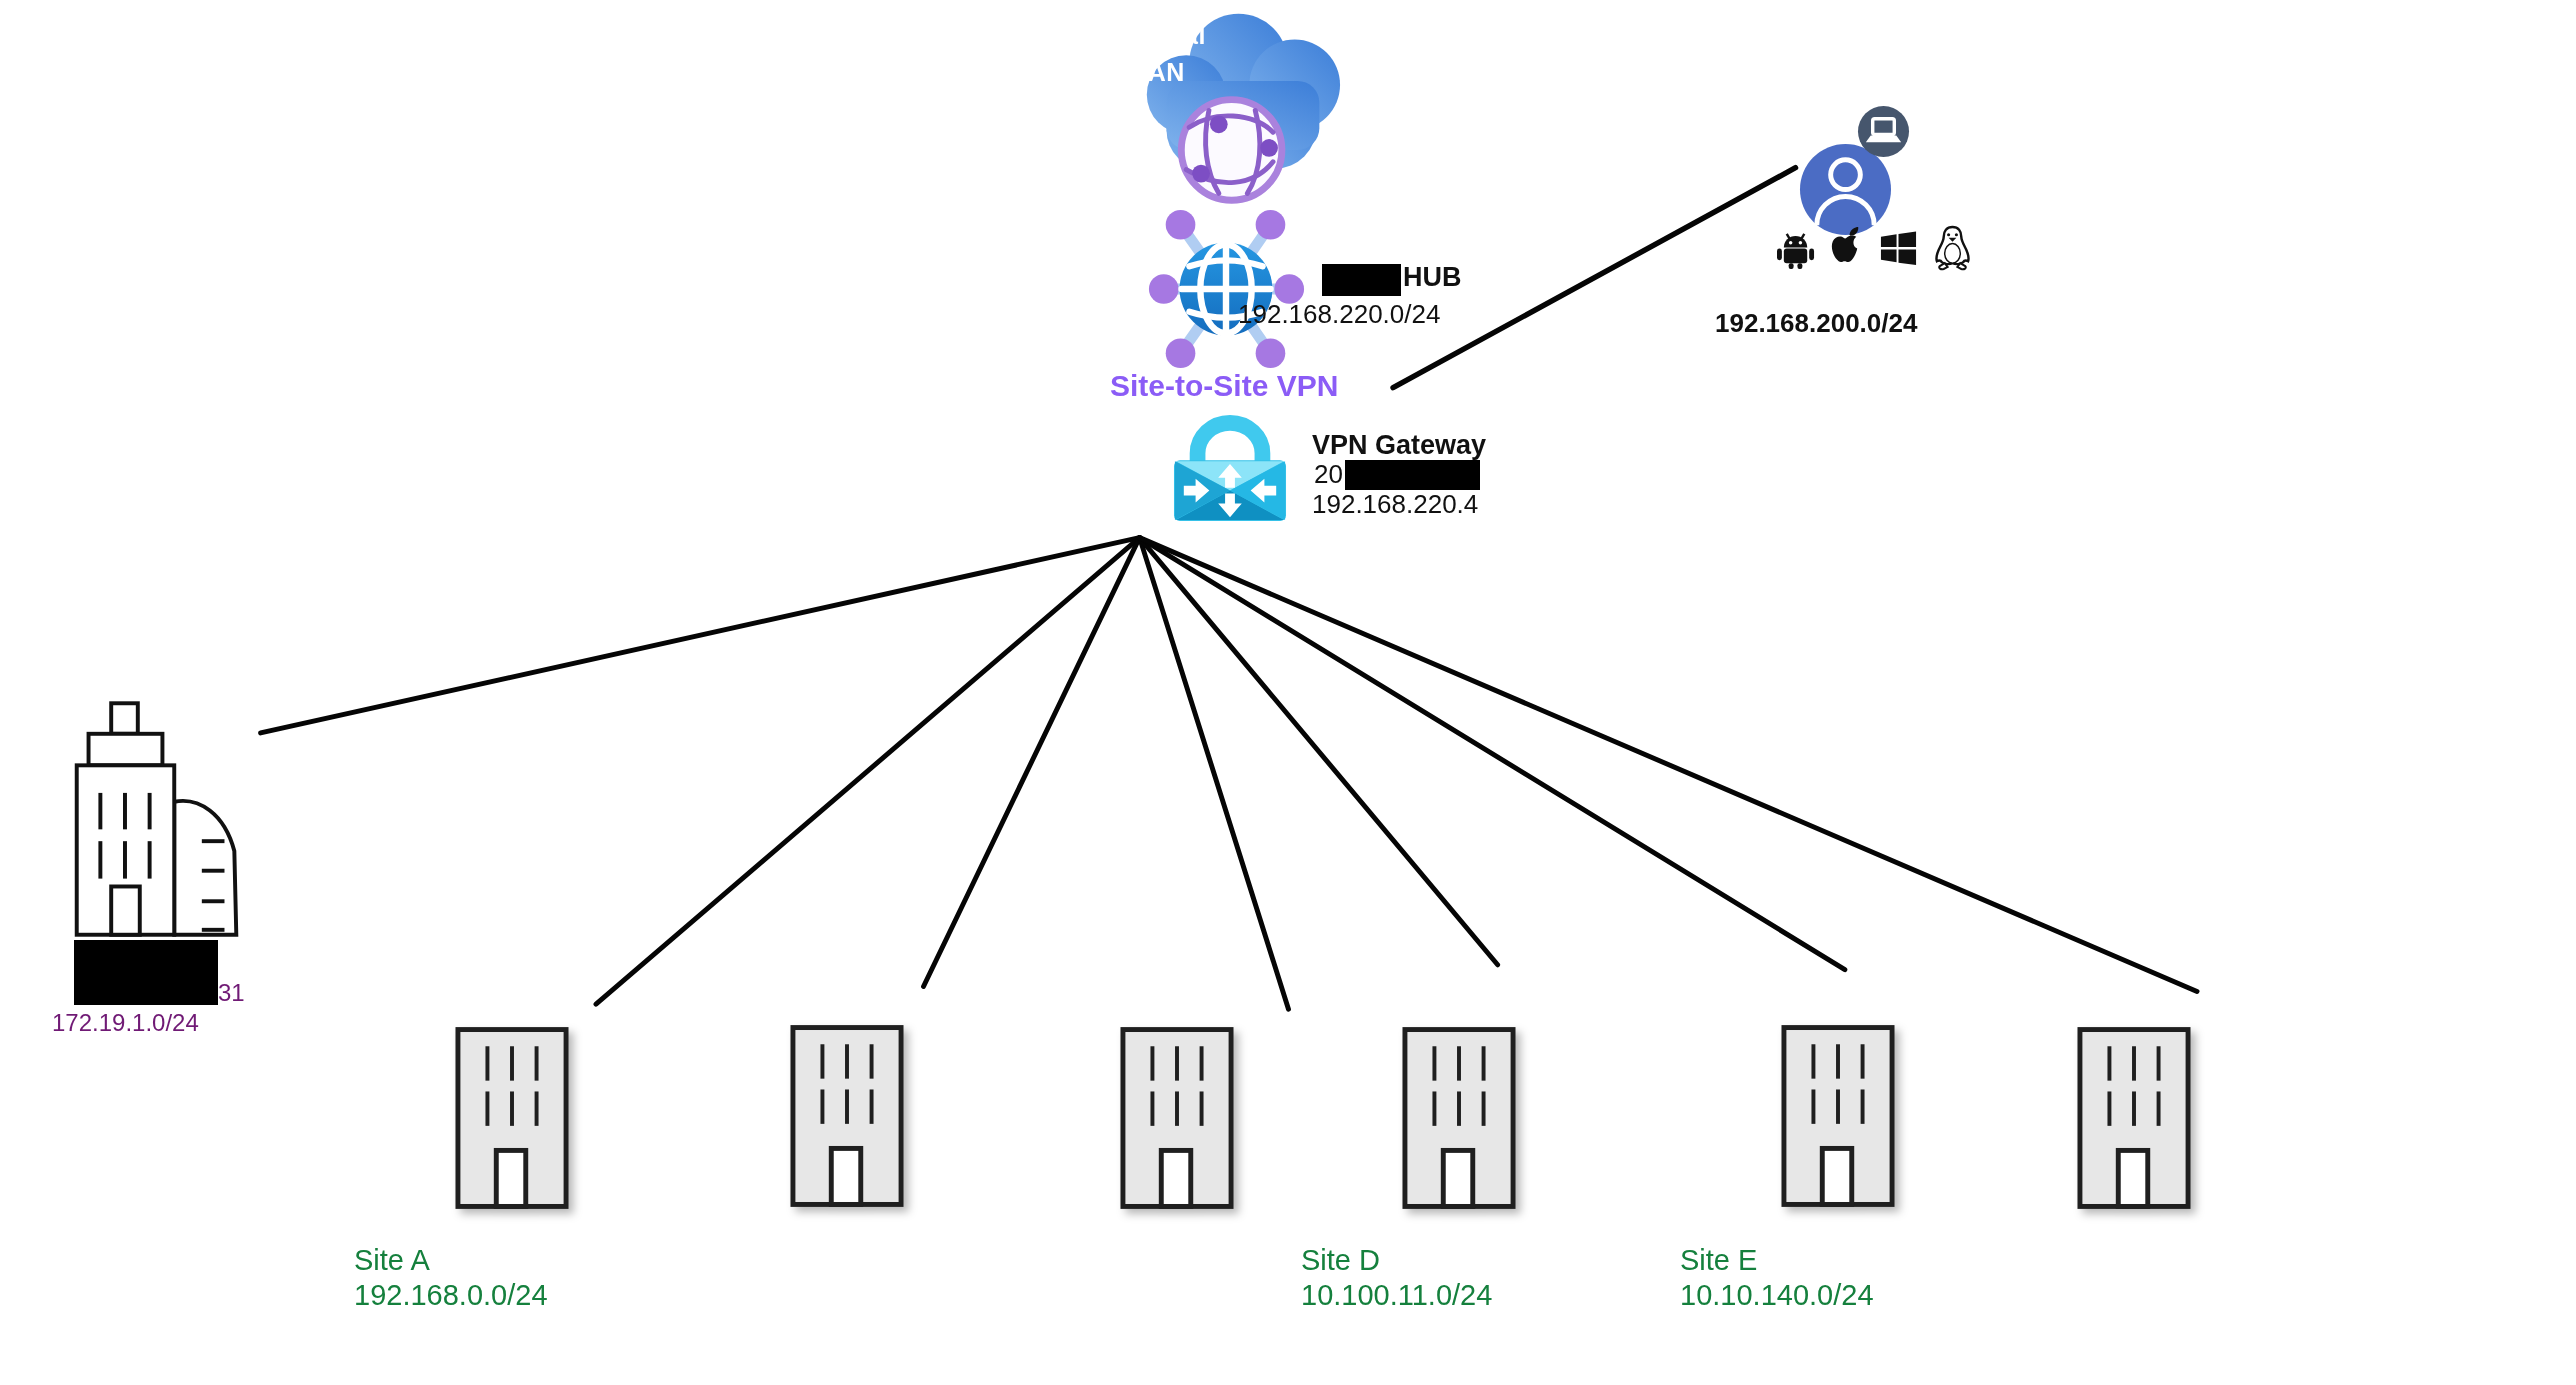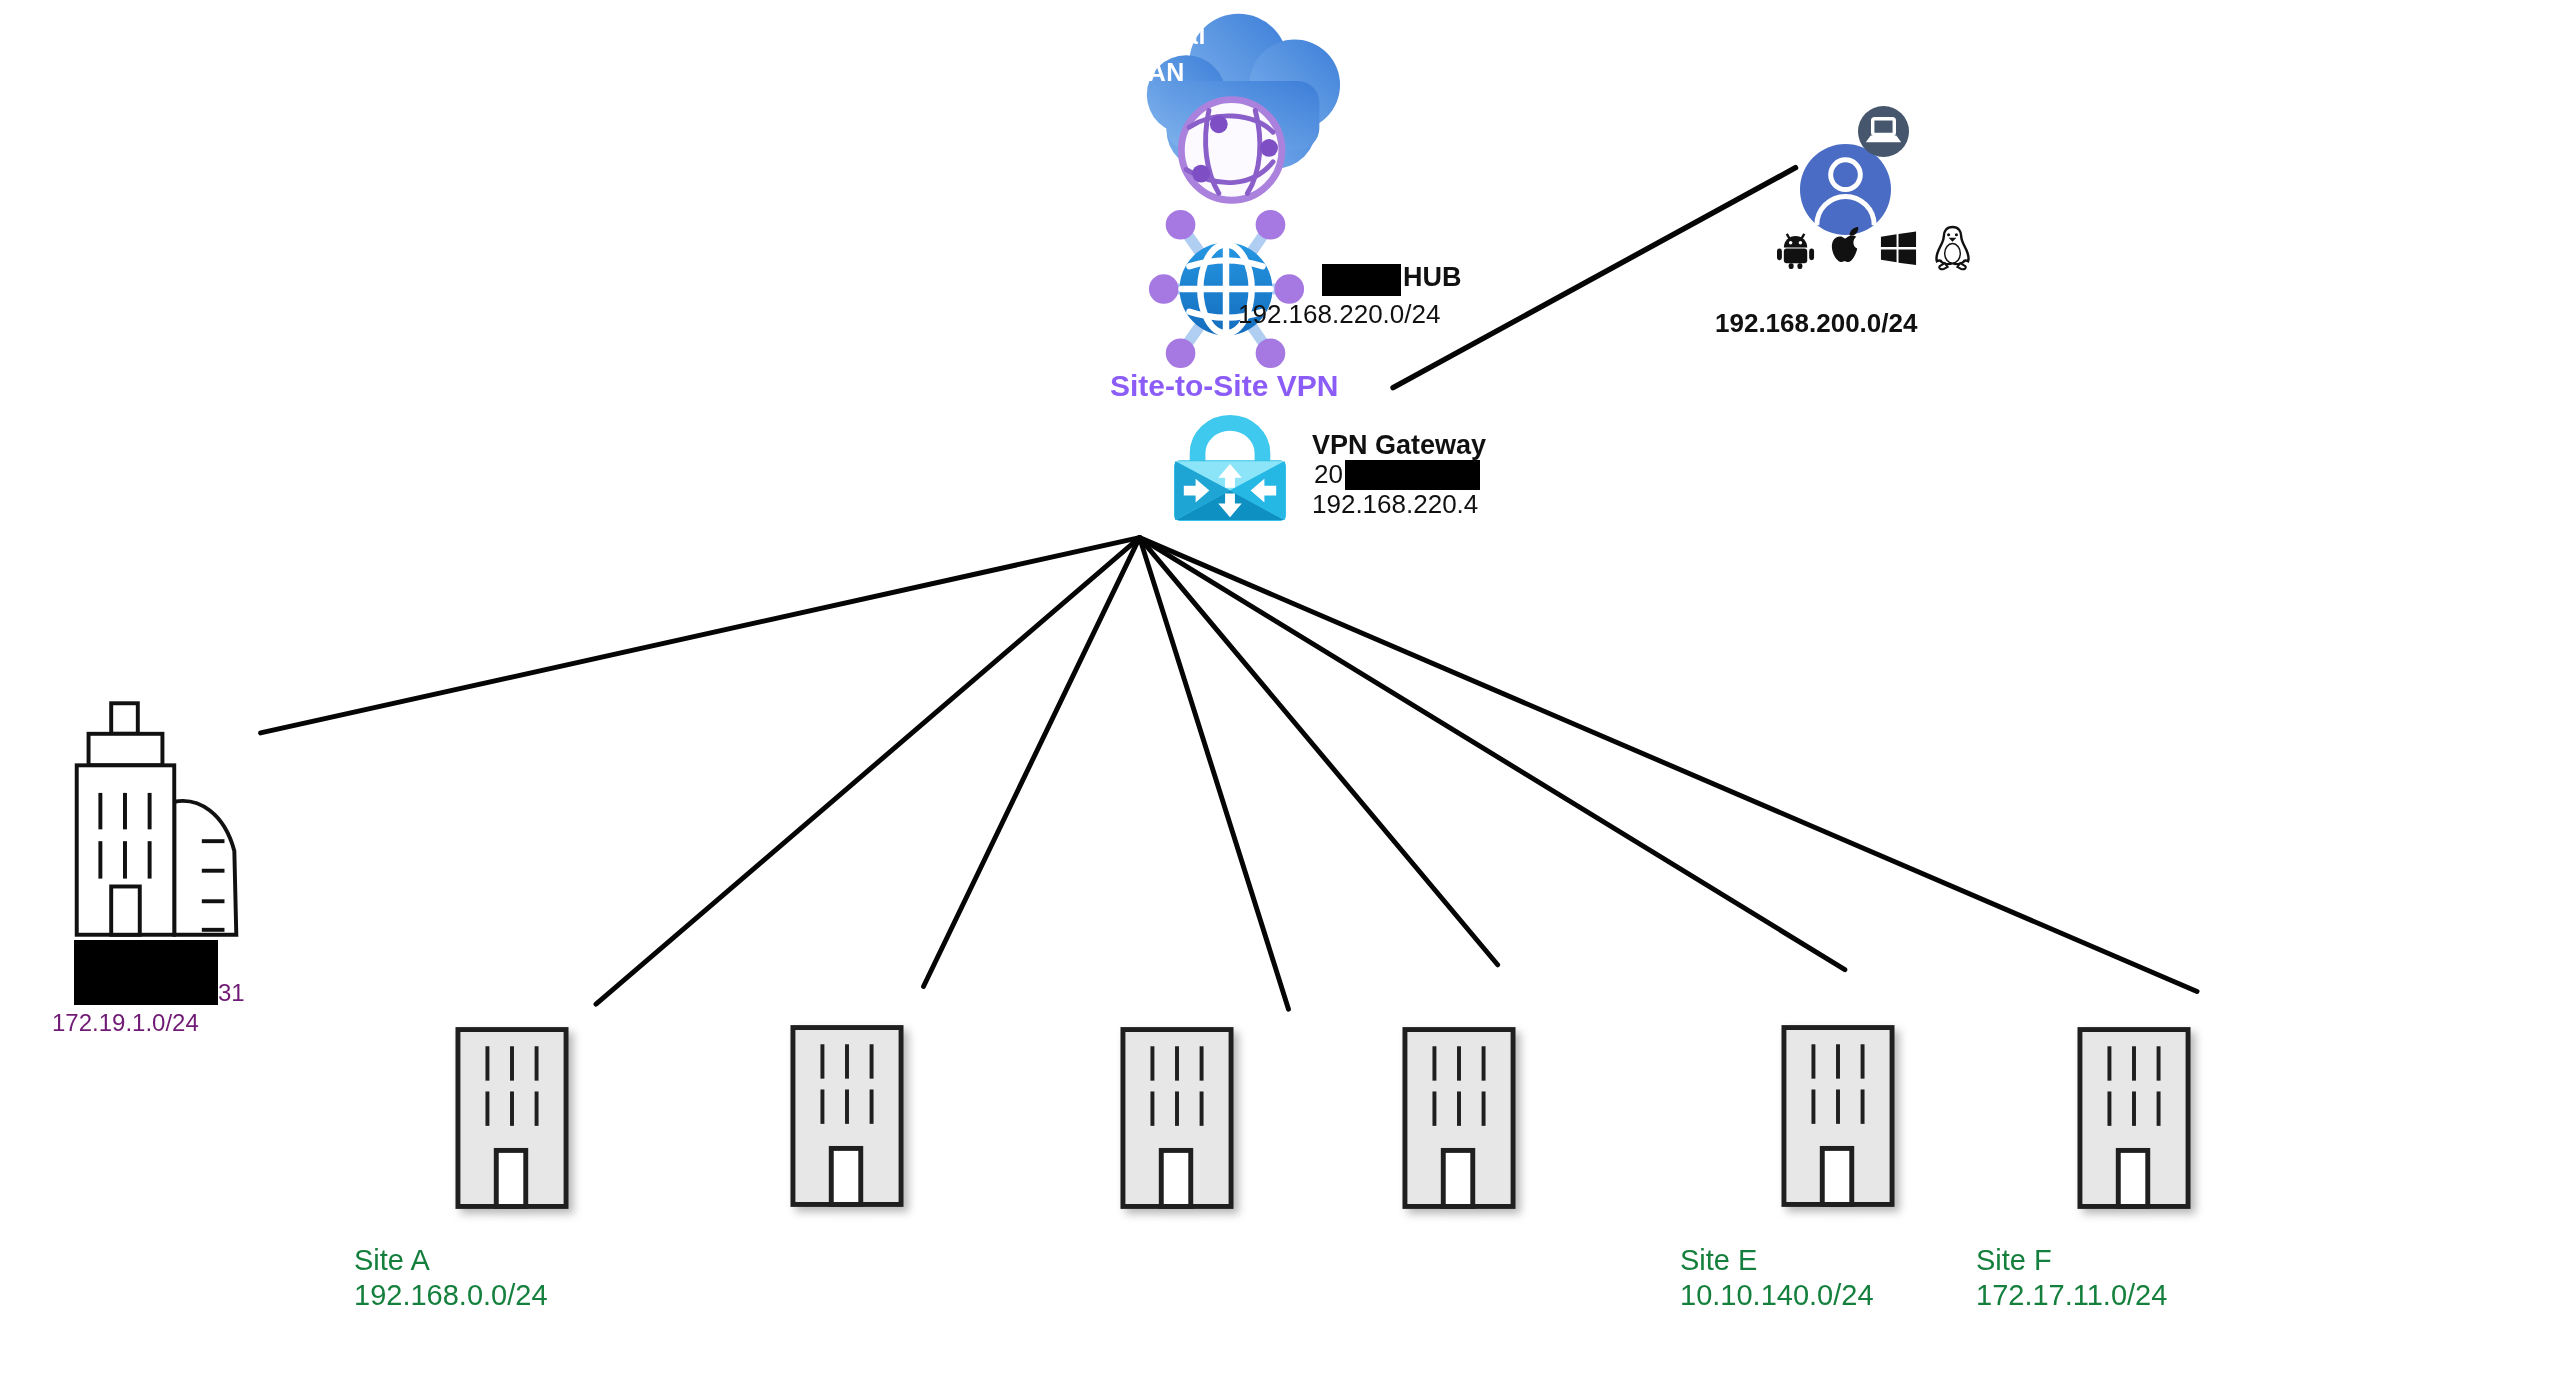--- a/index.html
+++ b/index.html
@@ -247,20 +247,24 @@
     <g stroke="#1f1f1f" stroke-width="4">
         <line x1="33" y1="20" x2="33" y2="55"></line>
         <line x1="58" y1="20" x2="58" y2="55"></line>
         <line x1="83" y1="20" x2="83" y2="55"></line>
         <line x1="33" y1="66" x2="33" y2="101"></line>
         <line x1="58" y1="66" x2="58" y2="101"></line>
         <line x1="83" y1="66" x2="83" y2="101"></line>
       </g>
     <rect x="42" y="126" width="30" height="57" fill="#ffffff" stroke="#1f1f1f" stroke-width="5"></rect>
   </svg>
+  <div class="abs ctr site-label" style="left:1301px;top:1243px;width:316px">
+    <div>Site D</div>
+    <div>10.100.11.0/24</div>
+  </div>
 
   <svg class="abs bldg-shadow" style="left:1781px;top:1024px" width="114" height="184" viewBox="0 0 116 186">
     <rect x="3" y="3" width="110" height="180" fill="#e7e7e7" stroke="#1f1f1f" stroke-width="5"></rect>
     <g stroke="#1f1f1f" stroke-width="4">
         <line x1="33" y1="20" x2="33" y2="55"></line>
         <line x1="58" y1="20" x2="58" y2="55"></line>
         <line x1="83" y1="20" x2="83" y2="55"></line>
         <line x1="33" y1="66" x2="33" y2="101"></line>
         <line x1="58" y1="66" x2="58" y2="101"></line>
         <line x1="83" y1="66" x2="83" y2="101"></line>
@@ -277,19 +281,15 @@
     <g stroke="#1f1f1f" stroke-width="4">
         <line x1="33" y1="20" x2="33" y2="55"></line>
         <line x1="58" y1="20" x2="58" y2="55"></line>
         <line x1="83" y1="20" x2="83" y2="55"></line>
         <line x1="33" y1="66" x2="33" y2="101"></line>
         <line x1="58" y1="66" x2="58" y2="101"></line>
         <line x1="83" y1="66" x2="83" y2="101"></line>
       </g>
     <rect x="42" y="126" width="30" height="57" fill="#ffffff" stroke="#1f1f1f" stroke-width="5"></rect>
   </svg>
-  <div class="abs ctr site-label" style="left:1976px;top:1243px;width:316px">
-    <div>Site F</div>
-    <div>172.17.11.0/24</div>
-  </div>
 
 </div>
 
 
 </body></html>

